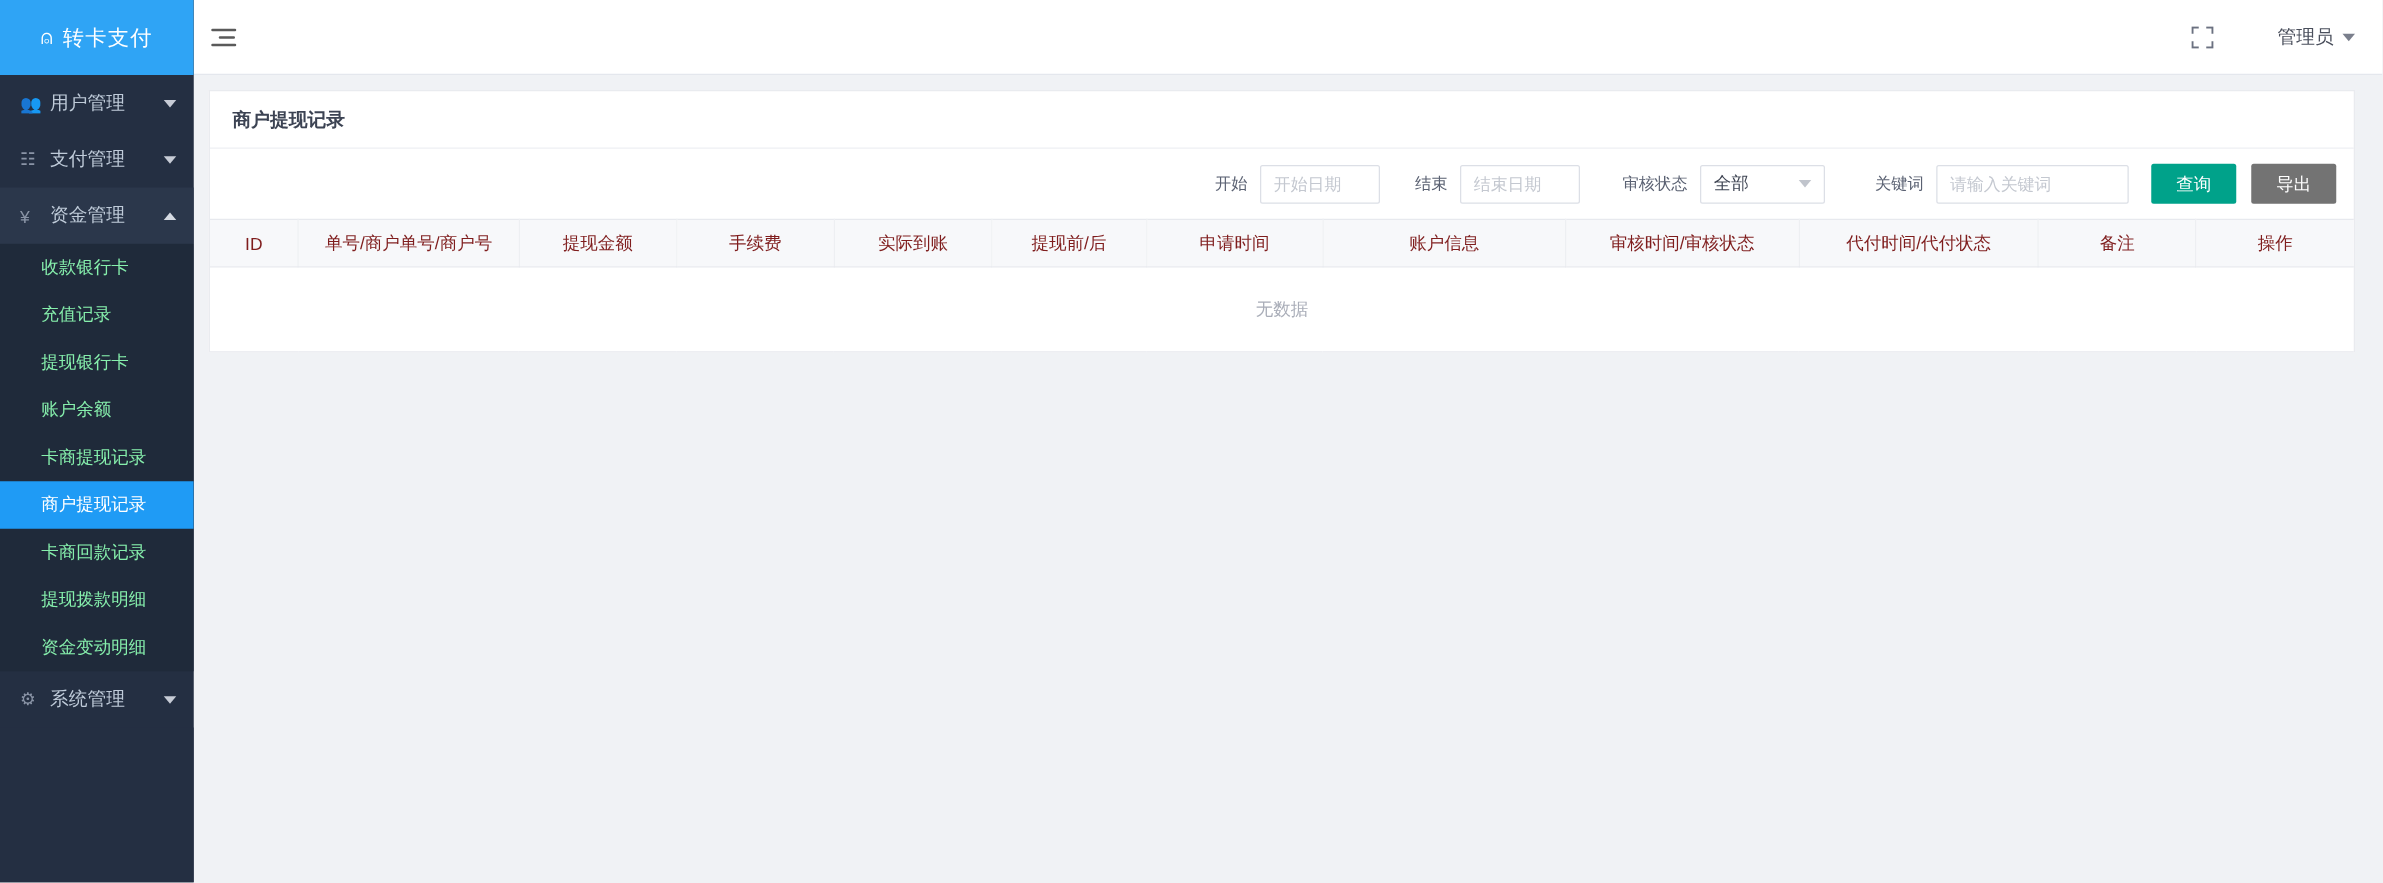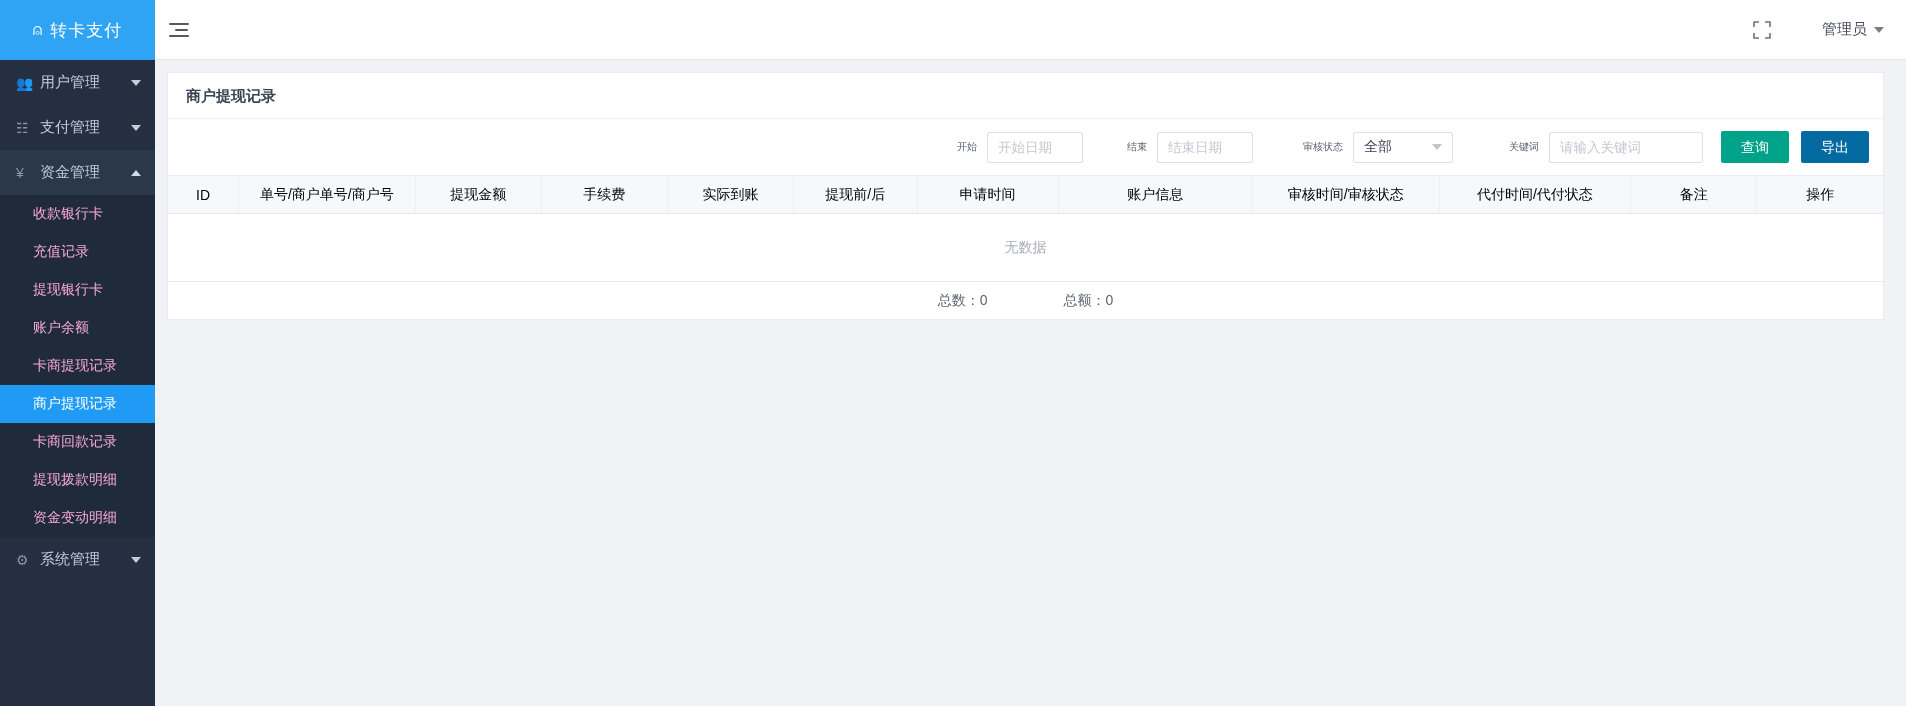--- a/index.html
+++ b/index.html
@@ -64,21 +64,21 @@
   }
   .caret.down { border-top: 6px solid #c7ccd6; }
   .caret.up { border-bottom: 6px solid #d5dae2; }
 
   .submenu { background: #1f2a3a; }
   .submenu-item {
     height: 38px;
     display: flex;
     align-items: center;
     padding-left: 33px;
-    color: #f9a8d4;
+    color: #86efac;
     font-size: 14px;
     cursor: pointer;
   }
   .submenu-item.active {
     background: #1f9bf5;
     color: #ffffff;
   }
   .sidebar-bottom-fill { background: #242f42; height: 250px; }
 
   
@@ -160,25 +160,24 @@
     border-bottom: 1px solid #eef0f3;
   }
   .filter-bar {
     display: flex;
     align-items: center;
     justify-content: flex-end;
     padding: 12px 14px 12px 18px;
     gap: 0;
   }
   .f-label {
-    font-size: 10px;
+    font-size: 13px;
     color: #5a6172;
     margin-right: 10px;
     white-space: nowrap;
-    margin-left: 16px;
   }
   .f-input {
     height: 31px;
     border: 1px solid #dcdfe6;
     border-radius: 2px;
     padding: 0 10px;
     font-size: 13.5px;
     color: #4a4f5c;
     background: #fff;
     font-family: "Liberation Sans", "DejaVu Sans", sans-serif;
@@ -218,36 +217,36 @@
     padding: 0 20px;
     border: none;
     border-radius: 2px;
     color: #fff;
     font-size: 14px;
     cursor: pointer;
     font-family: "Liberation Sans", "DejaVu Sans", sans-serif;
     line-height: 32px;
   }
   .btn-query { background: #00a28a; margin-right: 12px; }
-  .btn-export { background: #0369a1; }
+  .btn-export { background: #737373; }
 
   
   table.grid {
     width: 100%;
     border-collapse: collapse;
     table-layout: fixed;
   }
   table.grid th {
     background: #f7f8fa;
     border-top: 1px solid #e7e9ee;
     border-bottom: 1px solid #e7e9ee;
     border-right: 1px solid #edeff2;
     font-weight: normal;
     font-size: 14px;
-    color: #000000;
+    color: #7f1d1d;
     height: 38px;
     text-align: center;
     padding: 0 4px;
     overflow: hidden;
     white-space: nowrap;
   }
   table.grid th:last-child { border-right: none; }
   .empty-row td {
     height: 68px;
     text-align: center;
@@ -417,22 +416,18 @@
               <th>操作</th>
             </tr>
           </thead>
           <tbody>
             <tr class="empty-row">
               <td colspan="12">无数据</td>
             </tr>
           </tbody>
         </table>
 
-        <div class="totals">
-          <span>总数：0</span>
-          <span>总额：0</span>
-        </div>
 
       </div>
     </div>
 
   </div>
 </div>
 
 </body></html>

